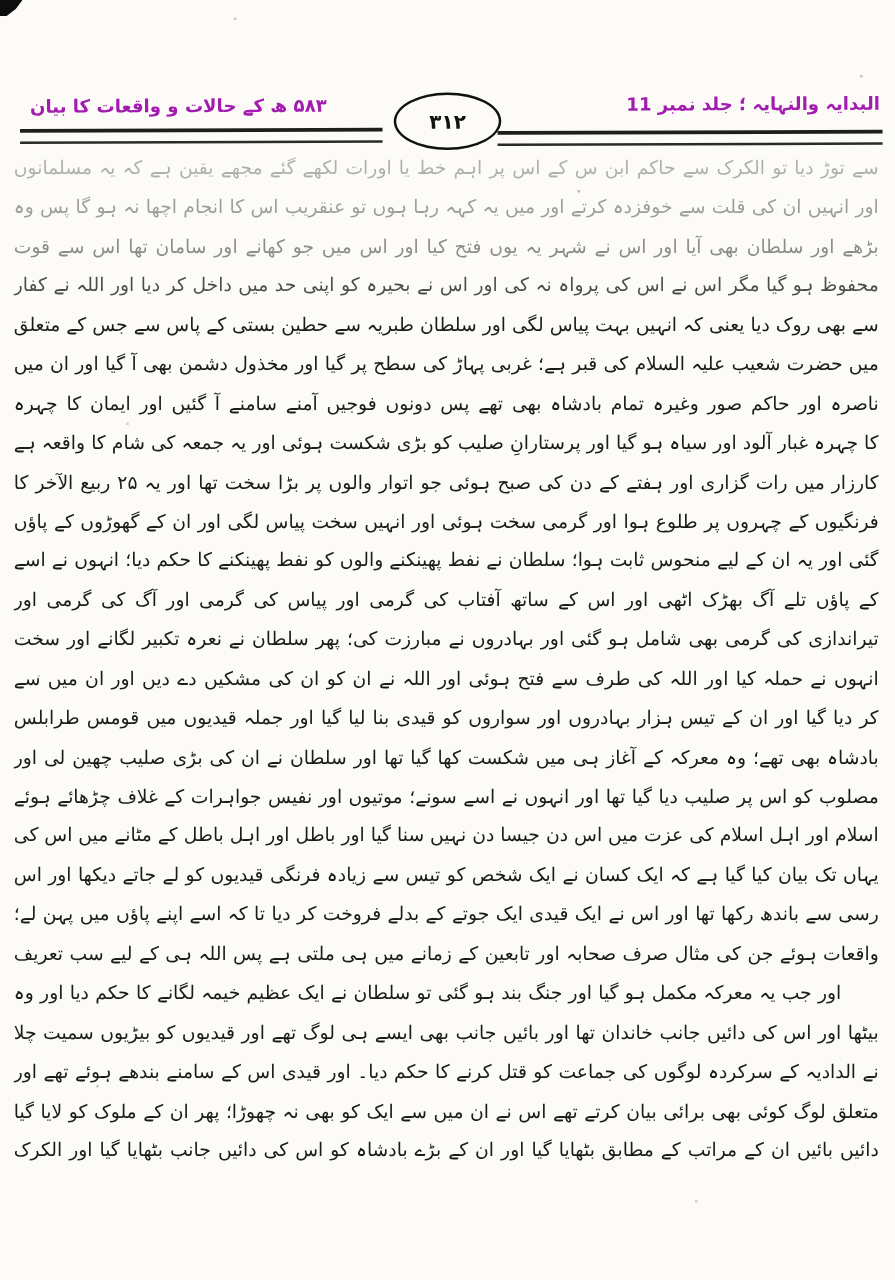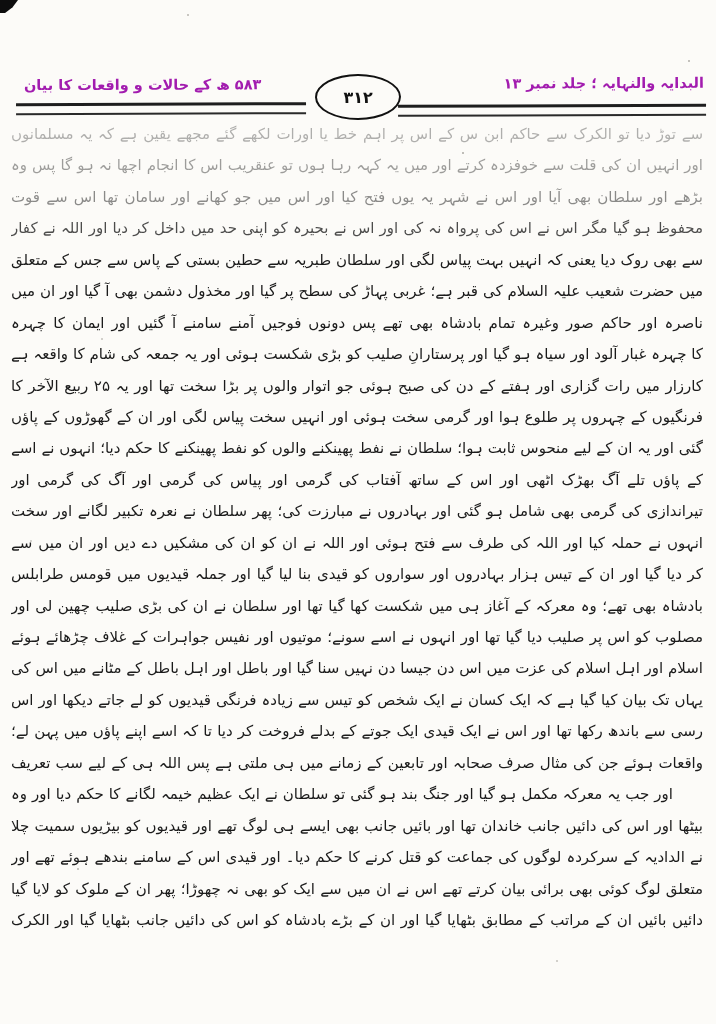--- a/index.html
+++ b/index.html
@@ -78,21 +78,21 @@
 </style>
 </head>
 <body>
 
 <div class="page">
 
   <div class="corner-mark"></div>
   <div class="speckles"></div>
 
   <div class="hdr">
-    <span class="hdr-text hdr-right">البدایہ والنہایہ ؛ جلد نمبر ۱۳</span>
+    <span class="hdr-text hdr-right">البدایہ والنہایہ ؛ جلد نمبر 11</span>
     <div class="rule rule-right"></div>
 
     <div class="oval">
       <span>۳۱۲</span>
     </div>
 
     <span class="hdr-text hdr-left">۵۸۳ ھ کے حالات و واقعات کا بیان</span>
     <div class="rule rule-left"></div>
   </div>
 

